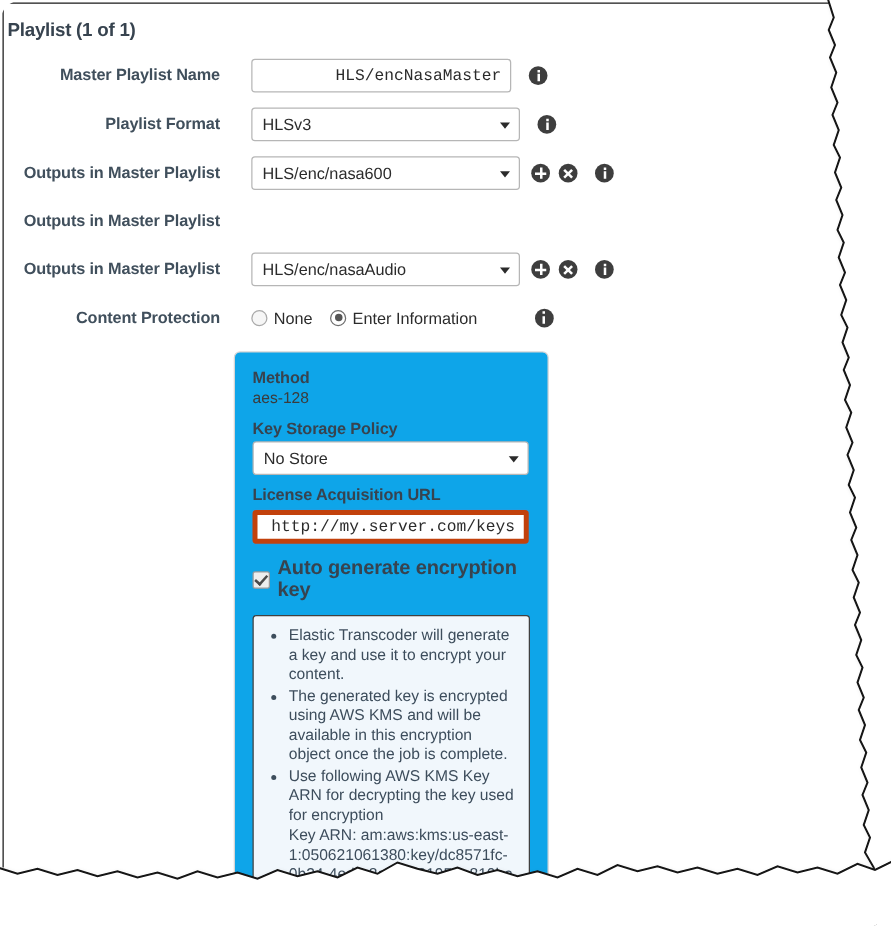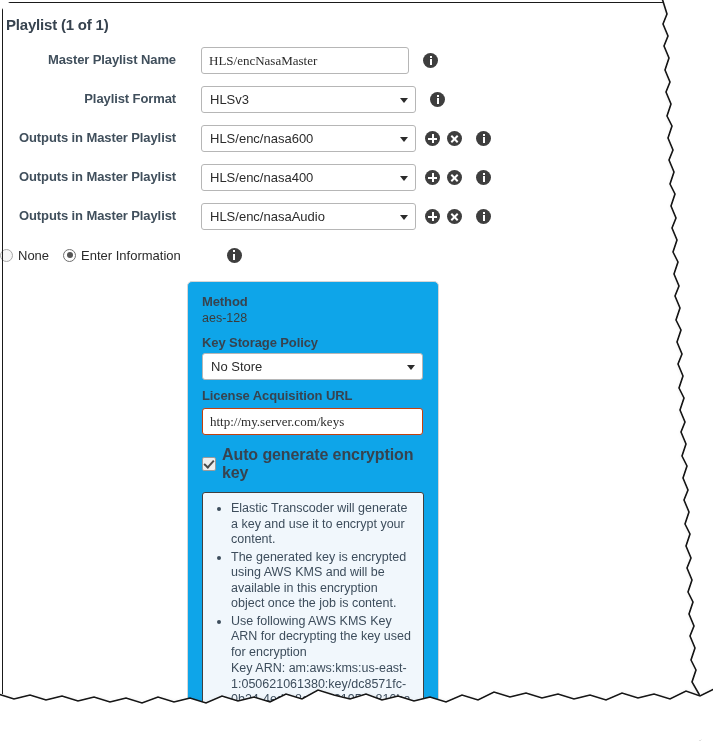--- a/index.html
+++ b/index.html
@@ -82,29 +82,30 @@
     align-items: center;
   }
 
   
   .txt {
     box-sizing: border-box;
     height: 27px;
     border: 1px solid #b6b6b6;
     border-radius: 3px;
     background: #ffffff;
-    font-family: Liberation Serif, serif;
+    font-family: Liberation Mono, monospace;
     font-size: 13px;
     color: #2b2b2b;
     padding: 0 7px;
     outline: none;
+    text-align: right;
   }
   .txt.w-name { width: 208px; }
   .txt.focused {
-    border: 1px solid #c2410c;
+    border: 4px solid #c2410c;
     box-shadow: 0 0 0 1px rgba(74,144,217,0.25);
   }
 
   
   .sel {
     box-sizing: border-box;
     position: relative;
     height: 27px;
     border: 1px solid #b6b6b6;
     border-radius: 3px;
@@ -340,45 +341,37 @@
           <span class="caret"></span>
         </div>
         <span class="cicon plus icon-gap-1"></span>
         <span class="cicon close icon-gap-2"></span>
         <span class="cicon info icon-gap-3"></span>
       </div>
     </div>
 
     <div class="row">
       <div class="row-label">Outputs in Master Playlist</div>
-      <div class="row-field">
-        <div class="sel w-output">
-          <span>HLS/enc/nasa400</span>
-          <span class="caret"></span>
-        </div>
-        <span class="cicon plus icon-gap-1"></span>
-        <span class="cicon close icon-gap-2"></span>
-        <span class="cicon info icon-gap-3"></span>
-      </div>
     </div>
 
     <div class="row">
       <div class="row-label">Outputs in Master Playlist</div>
       <div class="row-field">
         <div class="sel w-output">
           <span>HLS/enc/nasaAudio</span>
           <span class="caret"></span>
         </div>
         <span class="cicon plus icon-gap-1"></span>
         <span class="cicon close icon-gap-2"></span>
         <span class="cicon info icon-gap-3"></span>
       </div>
     </div>
 
     <div class="row">
+      <div class="row-label">Content Protection</div>
       <div class="row-field">
         <div class="radio-wrap">
           <span class="radio"></span>
           <span class="radio-label">None</span>
           <span class="radio on"></span>
           <span class="radio-label">Enter Information</span>
         </div>
         <span class="cicon info" style="margin-left:32px;"></span>
       </div>
     </div>
@@ -402,21 +395,21 @@
     <input class="txt focused" type="text" style="width: 221px; margin-top: 3px;" value="http://my.server.com/keys">
 
     <div class="chk-row">
       <span class="chk on"></span>
       <span class="chk-label">Auto generate encryption key</span>
     </div>
 
     <div class="note">
       <ul>
         <li>Elastic Transcoder will generate a key and use it to encrypt your content.</li>
-        <li>The generated key is encrypted using AWS KMS and will be available in this encryption object once the job is content.</li>
+        <li>The generated key is encrypted using AWS KMS and will be available in this encryption object once the job is complete.</li>
         <li>
           <span>Use following AWS KMS Key ARN for decrypting the key used for encryption</span>
           <span class="arn">Key ARN: am:aws:kms:us-east-1:050621061380:key/dc8571fc-0b24-4ed8-8a97-861956e810ba</span>
           <a class="learn">Learn more</a>
         </li>
       </ul>
     </div>
 
   </div>
 

